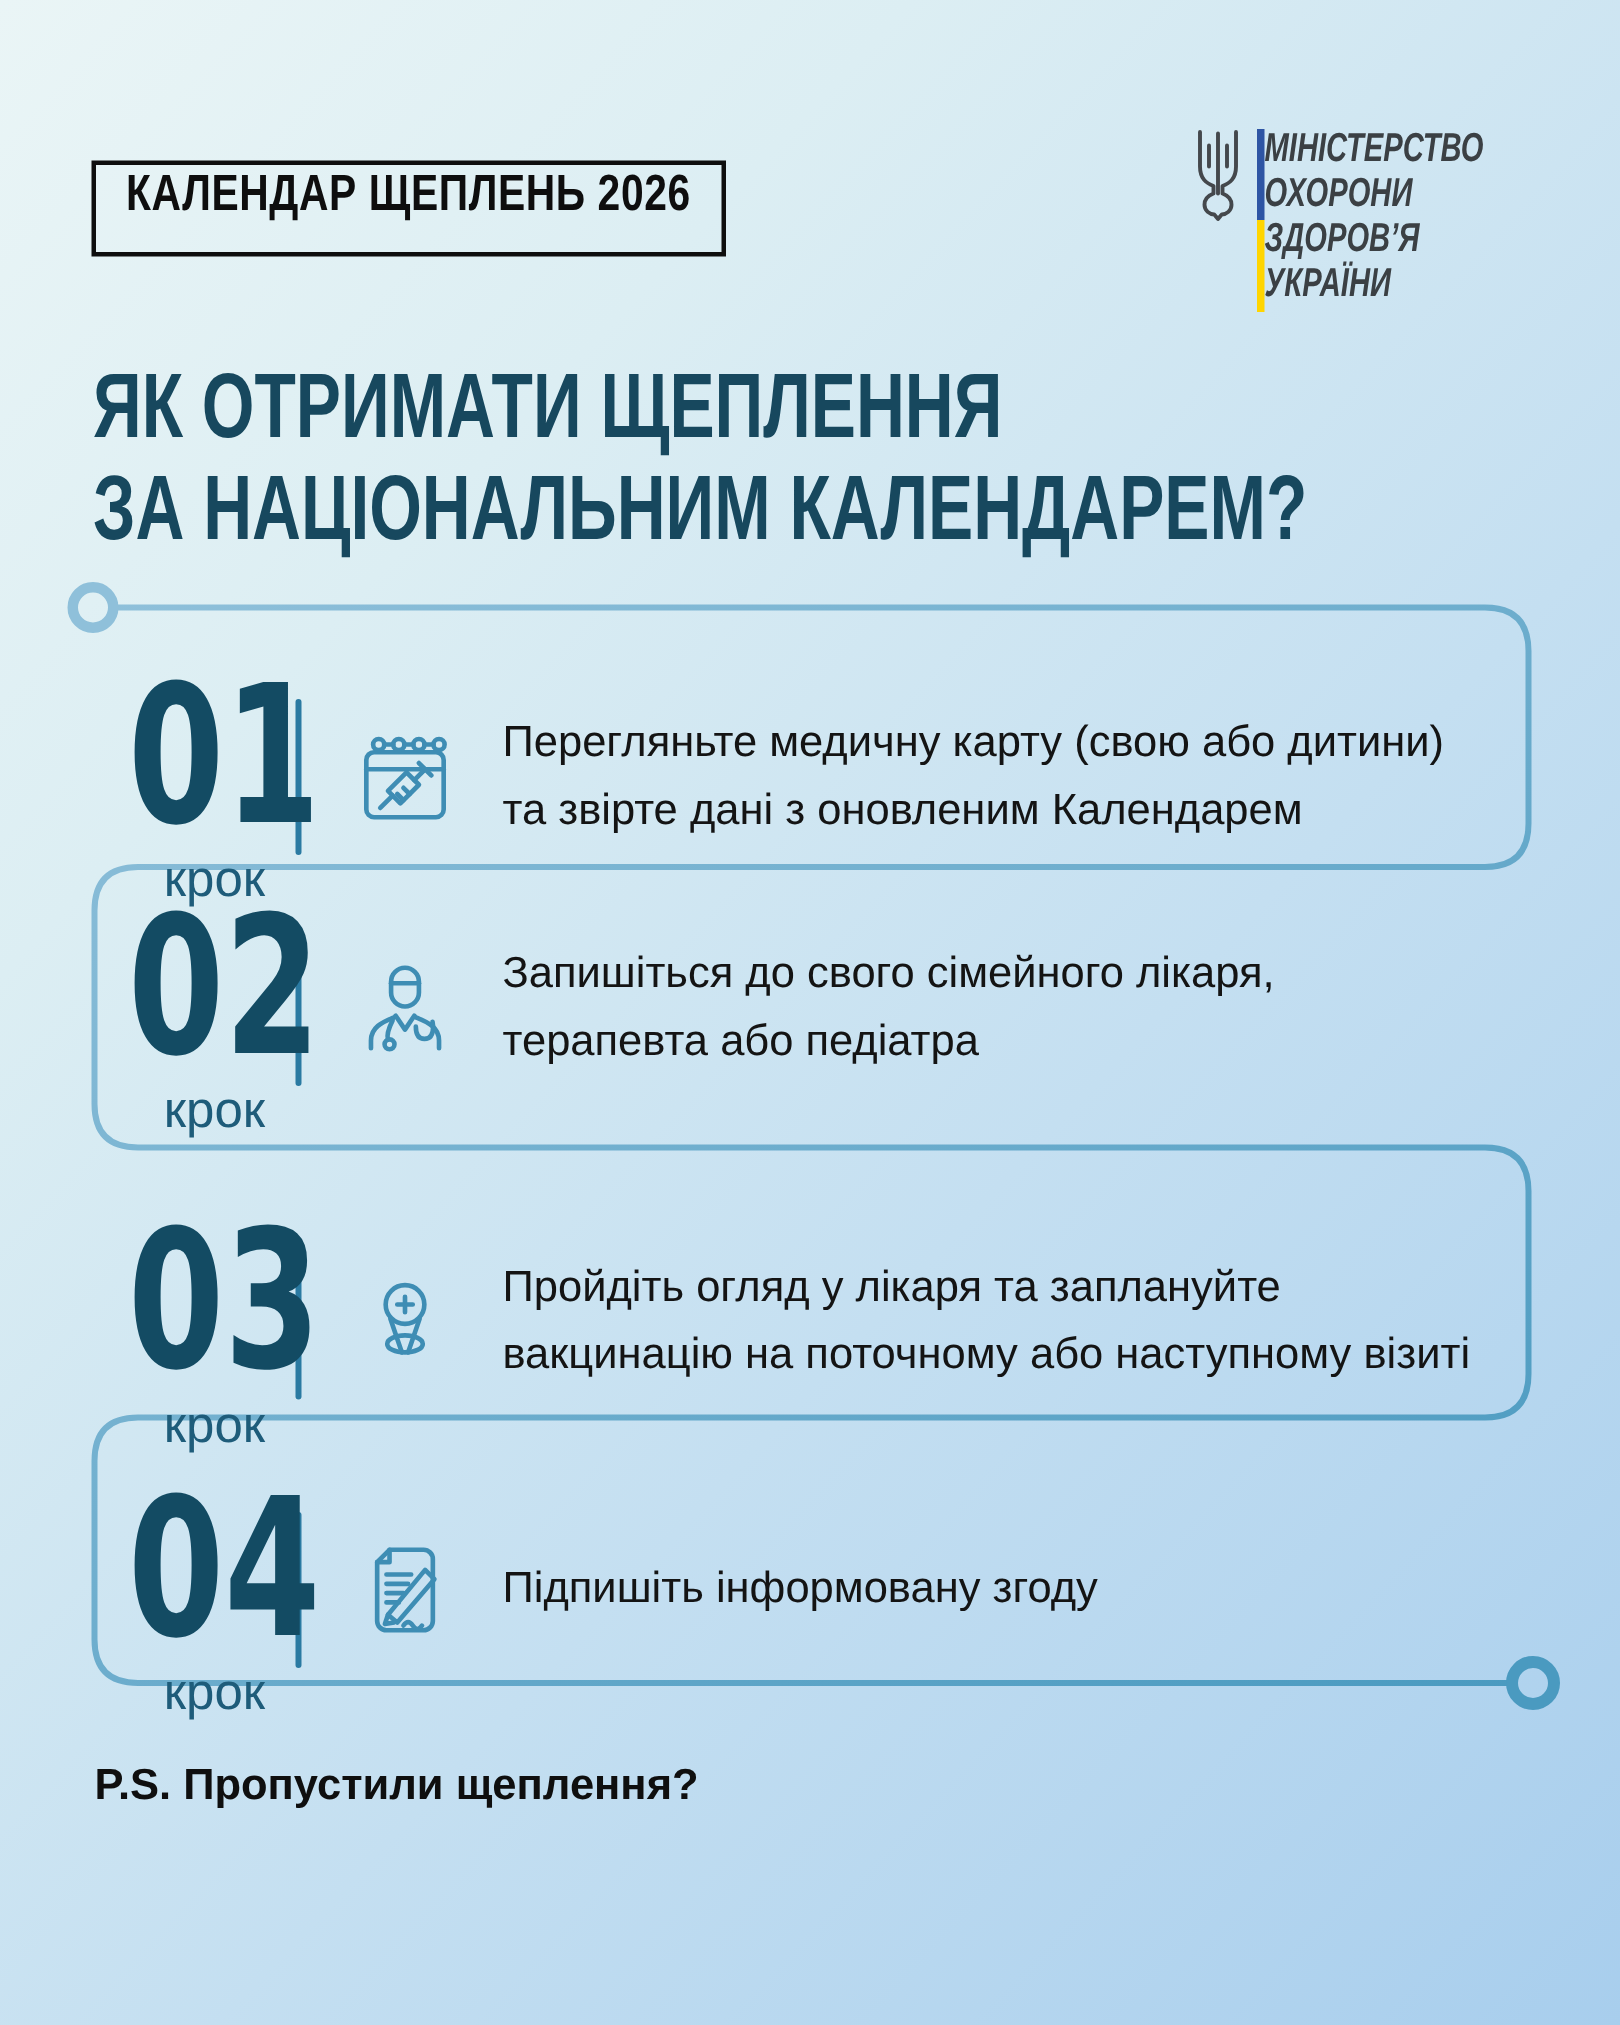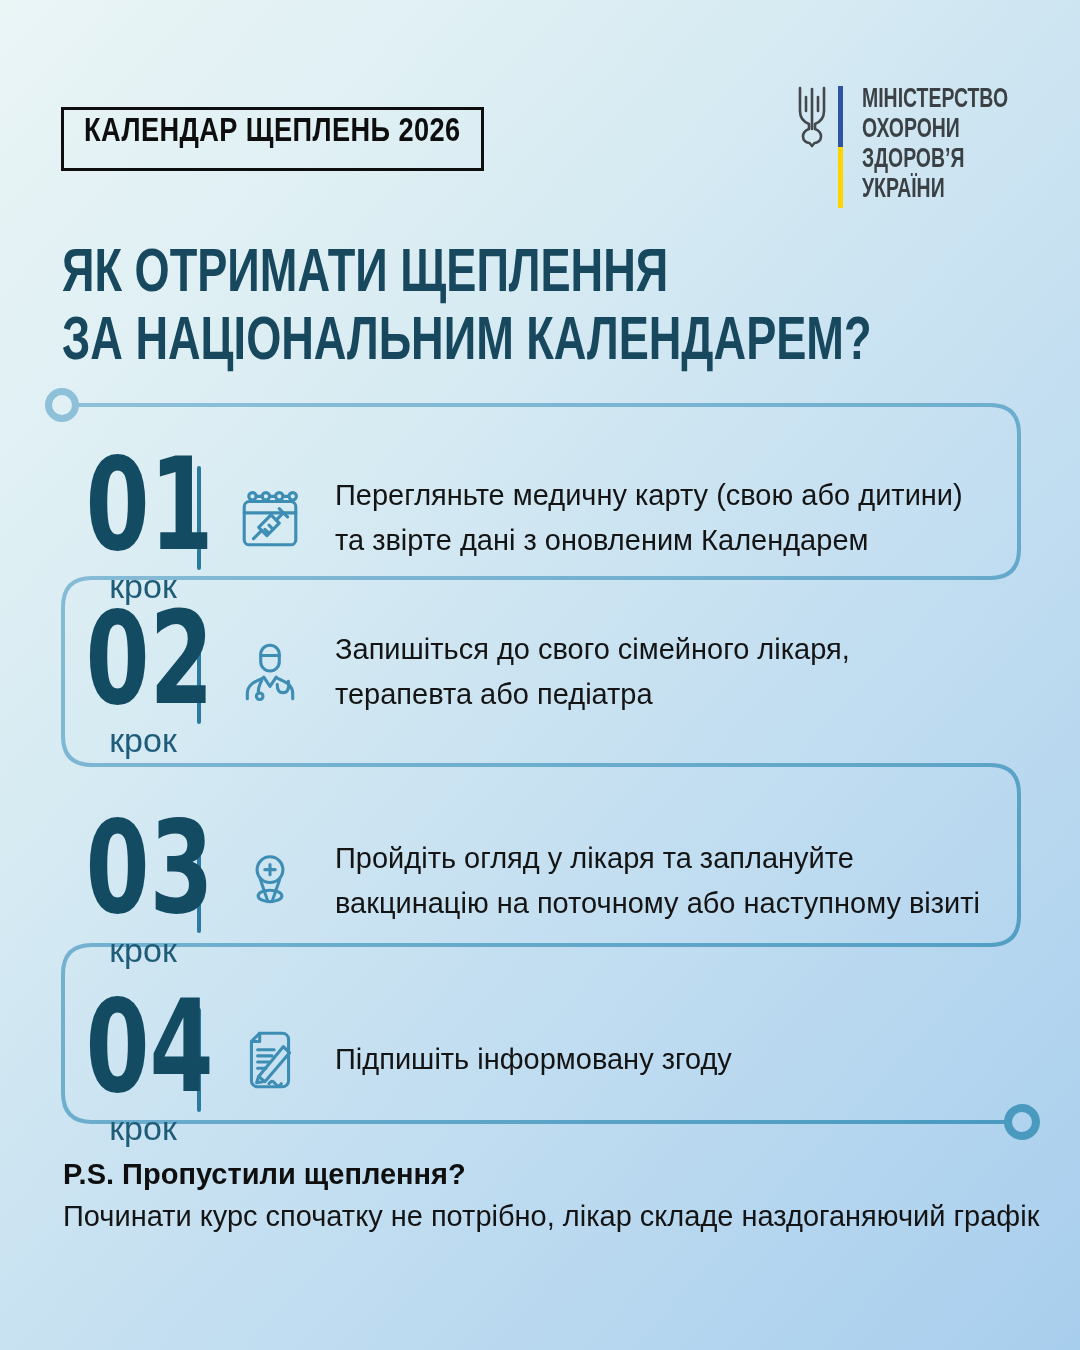--- a/index.html
+++ b/index.html
@@ -14,21 +14,21 @@
     border:3px solid #0e0e0e;display:flex;align-items:flex-start;justify-content:center;
   }
   .badge span{
     font-size:34px;font-weight:bold;color:#0e0e0e;white-space:nowrap;
     transform:scaleX(.8);letter-spacing:.5px;
   }
   .ministry{position:absolute;left:790px;top:80px;display:flex;}
   .ministry .trident{width:44px;height:66px;margin-top:4px;}
   .ministry .flagbar{width:5px;height:122px;margin-left:4px;margin-top:6px;
     background:linear-gradient(to bottom,#2e55a4 0%,#2e55a4 50%,#ffd500 50%,#ffd500 100%);}
-  .ministry .mtext{margin-left:19px;margin-top:3px;}
+  .ministry .mtext{margin-left:0;margin-top:3px;font-style:italic;}
   .ministry .mtext div{
     font-size:27px;line-height:30px;font-weight:bold;color:#3b4044;
     transform:scaleX(.72);transform-origin:left;white-space:nowrap;
   }
   .headline{position:absolute;left:62px;top:236px;}
   .headline div{
     font-size:61px;line-height:68px;font-weight:bold;color:#17485e;
     transform:scaleX(.74);transform-origin:left;white-space:nowrap;
   }
   
@@ -48,21 +48,21 @@
     font-size:128px;line-height:.82;color:#134b63;transform:scaleX(.72);
   }
   .kro{display:block;font-size:34px;color:#1e5c7a;margin-top:10px;}
   .divider{flex:none;width:4px;height:104px;background:#2a7aa2;margin-left:-26px;border-radius:2px;}
   .icon-box{flex:none;width:66px;height:66px;margin-left:36px;display:flex;align-items:center;justify-content:center;}
   .icon-box svg{width:66px;height:66px;}
   .step-text{margin-left:32px;font-size:29px;line-height:45px;color:#141414;}
   .step-text span{display:block;white-space:nowrap;}
   
   .ps{position:absolute;left:63px;top:1158px;}
-  .ps .ps-q{font-size:29px;font-weight:bold;color:#0f0f0f;}
+  .ps .ps-q{font-size:29px;font-weight:bold;color:#0f0f0f;margin-top:16px;}
   .ps .ps-a{font-size:29px;color:#141414;margin-top:9px;}
 </style>
 </head>
 <body>
 
 <div class="canvas">
 
   <div class="badge">
     <span>КАЛЕНДАР ЩЕПЛЕНЬ 2026</span>
   </div>
@@ -188,16 +188,15 @@
         <path d="M31 55 c2 -3 4 -3 6 0 s4 3 6 0"></path>
       </svg>
     </div>
     <div class="step-text">
       <span>Підпишіть інформовану згоду</span>
     </div>
   </div>
 
   <div class="ps">
     <div class="ps-q">P.S. Пропустили щеплення?</div>
-    <div class="ps-a">Починати курс спочатку не потрібно, лікар складе наздоганяючий графік</div>
   </div>
 
 </div>
 
 </body></html>

